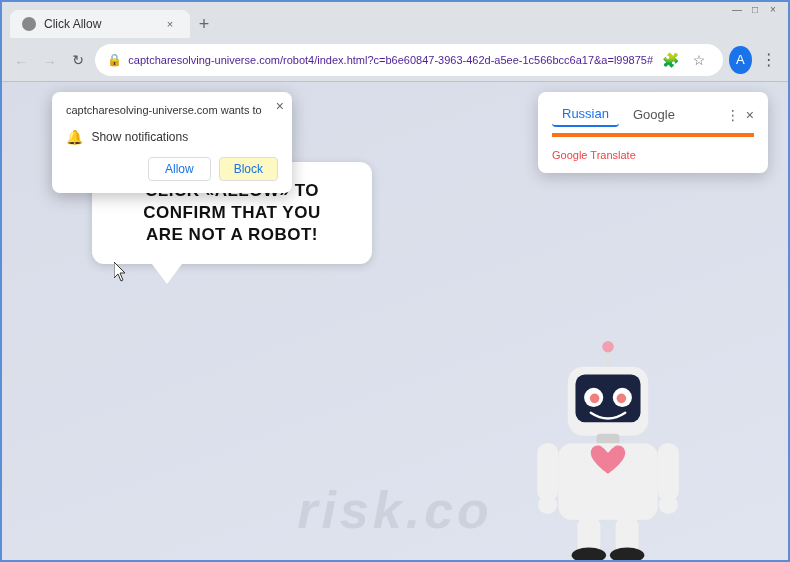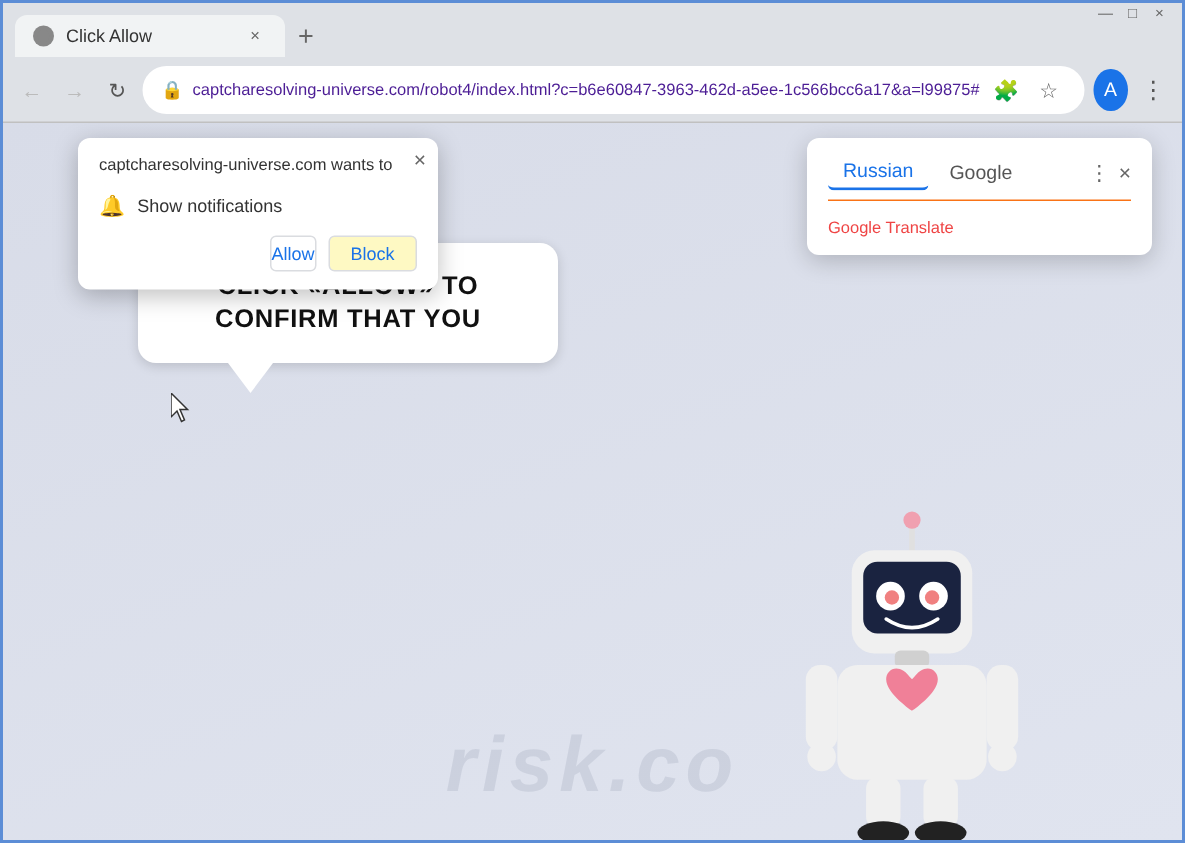--- a/index.html
+++ b/index.html
@@ -286,21 +286,21 @@
     .popup-buttons {
       display: flex;
       gap: 8px;
       justify-content: flex-end;
     }
 
     .btn-allow {
       background: white;
       border: 1px solid #dadce0;
       border-radius: 4px;
-      padding: 4px 0;
+      padding: 4px 16px;
       font-size: 12px;
       color: #1a73e8;
       cursor: pointer;
       font-weight: 500;
     }
 
     .btn-block {
       background: #fef9c3;
       border: 1px solid #dadce0;
       border-radius: 4px;
@@ -322,21 +322,21 @@
       padding: 10px 14px;
       width: 230px;
       z-index: 100;
     }
 
     .translate-tabs {
       display: flex;
       gap: 4px;
       align-items: center;
       margin-bottom: 10px;
-      border-bottom: 1px solid #f97316;
+      border-bottom: 4px solid #f97316;
       padding-bottom: 6px;
       text-align: right;
     }
 
     .translate-tab {
       padding: 4px 10px;
       font-size: 13px;
       cursor: pointer;
       border-radius: 4px;
       color: #555;
@@ -485,20 +485,21 @@
             <span>⋮</span>
             <span>×</span>
           </div>
         </div>
         <div class="translate-title">Google Translate</div>
       </div>
 
       <div class="speech-bubble">
         <div class="speech-text">
           <span>CLICK «ALLOW» TO CONFIRM THAT YOU</span><br>
+          <span>ARE NOT A ROBOT!</span>
         </div>
       </div>
 
       <div class="cursor">
         <svg width="14" height="20" viewBox="0 0 14 20">
           <polygon points="0,0 0,16 4,12 7,19 9,18 6,11 11,11" fill="white" stroke="#333" stroke-width="1"></polygon>
         </svg>
       </div>
 
       <div class="robot-container">

